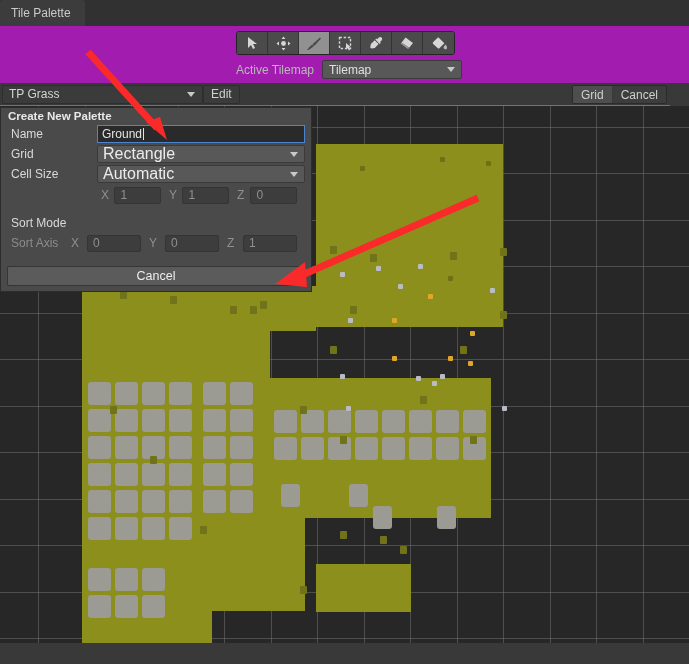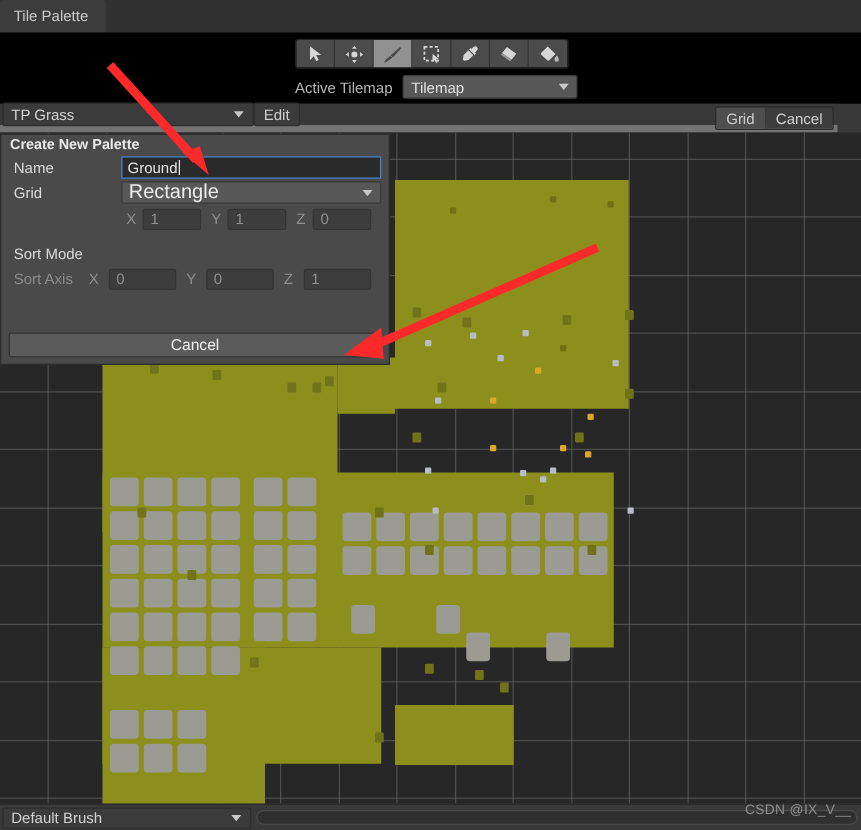--- a/index.html
+++ b/index.html
@@ -52,21 +52,21 @@
     display: flex; align-items: center;
     background: #3c3c3c;
     color: #cacaca; font-size: 12px;
     border-top-left-radius: 3px; border-top-right-radius: 3px;
     cursor: pointer;
   }
 
   
   .toolzone {
     position: absolute; left: 0; top: 26px; width: 689px; height: 57px;
-    background: #000000;
+    background: #a21caf;
   }
   .tools {
     position: absolute; left: 236px; top: 5px;
     display: flex; height: 24px;
     border: 1px solid #242424; border-radius: 3px; overflow: hidden;
   }
   .tool {
     width: 31px; height: 22px;
     display: flex; align-items: center; justify-content: center;
     background: #4b4b4b;
@@ -86,21 +86,21 @@
     width: 140px; height: 19px;
     background: #585858; border: 1px solid #3b3b3b; border-radius: 2px;
     display: flex; align-items: center; padding: 0 4px 0 6px;
     color: #e0e0e0; font-size: 12px; cursor: pointer; position: relative;
   }
   .tmdropdown .caret { position: absolute; right: 6px; }
 
   
   .palbar {
     position: absolute; left: 0; top: 83px; width: 670px; height: 23px;
-    background: #393939; border-bottom: 6px solid #737373;
+    background: #393939; border-bottom: 1px solid #737373;
     display: flex; align-items: center;
   }
   .palsel {
     width: 201px; height: 19px; margin-left: 2px;
     background: #3b3b3b; border: 1px solid #2e2e2e; border-radius: 2px;
     display: flex; align-items: center; padding-left: 6px;
     color: #d4d4d4; font-size: 12px; position: relative; cursor: pointer;
   }
   .palsel .caret { position: absolute; right: 7px; top: 6px; }
   .editbtn {
@@ -479,48 +479,47 @@
         <div class="speck" style="left: 300px; top: 480px; width: 7px; height: 8px; background: rgb(112, 115, 26);"></div>
         <div class="speck" style="left: 250px; top: 200px; width: 7px; height: 8px; background: rgb(112, 115, 26);"></div>
         <div class="speck" style="left: 110px; top: 300px; width: 7px; height: 8px; background: rgb(112, 115, 26);"></div>
         <div class="speck" style="left: 150px; top: 350px; width: 7px; height: 8px; background: rgb(112, 115, 26);"></div>
         <div class="speck" style="left: 200px; top: 420px; width: 7px; height: 8px; background: rgb(112, 115, 26);"></div>
         <div class="speck" style="left: 340px; top: 425px; width: 7px; height: 8px; background: rgb(112, 115, 26);"></div>
         <div class="speck" style="left: 400px; top: 440px; width: 7px; height: 8px; background: rgb(112, 115, 26);"></div>
       </div>
   </div>
 
-  <div class="botbar">
-    <div class="brushsel">
-      <span>Default Brush</span>
-      <span class="caret"></span>
-    </div>
-    <div class="hscroll"></div>
-    <div class="watermark">CSDN @IX_V__</div>
-  </div>
 
   <div class="dialog">
     <div class="dlg-title">Create New Palette</div>
 
     <div class="dlg-row">
       <div class="dlg-lab">Name</div>
       <div class="nameinput">
         <span>Ground</span>
           <span class="caretbar"></span>
       </div>
     </div>
 
     <div class="dlg-row">
       <div class="dlg-lab">Grid</div>
       <div class="dlg-select">
         <span>Rectangle</span>
         <span class="caret"></span>
       </div>
     </div>
 
+    <div class="dlg-row">
+      <div class="dlg-lab">Cell Size</div>
+      <div class="dlg-select">
+        <span>Automatic</span>
+        <span class="caret"></span>
+      </div>
+    </div>
 
     <div class="xyz-row">
       <span class="xyz-lab">X</span>
       <span class="numfield">1</span>
       <span class="xyz-lab">Y</span>
       <span class="numfield">1</span>
       <span class="xyz-lab">Z</span>
       <span class="numfield">0</span>
     </div>
 

